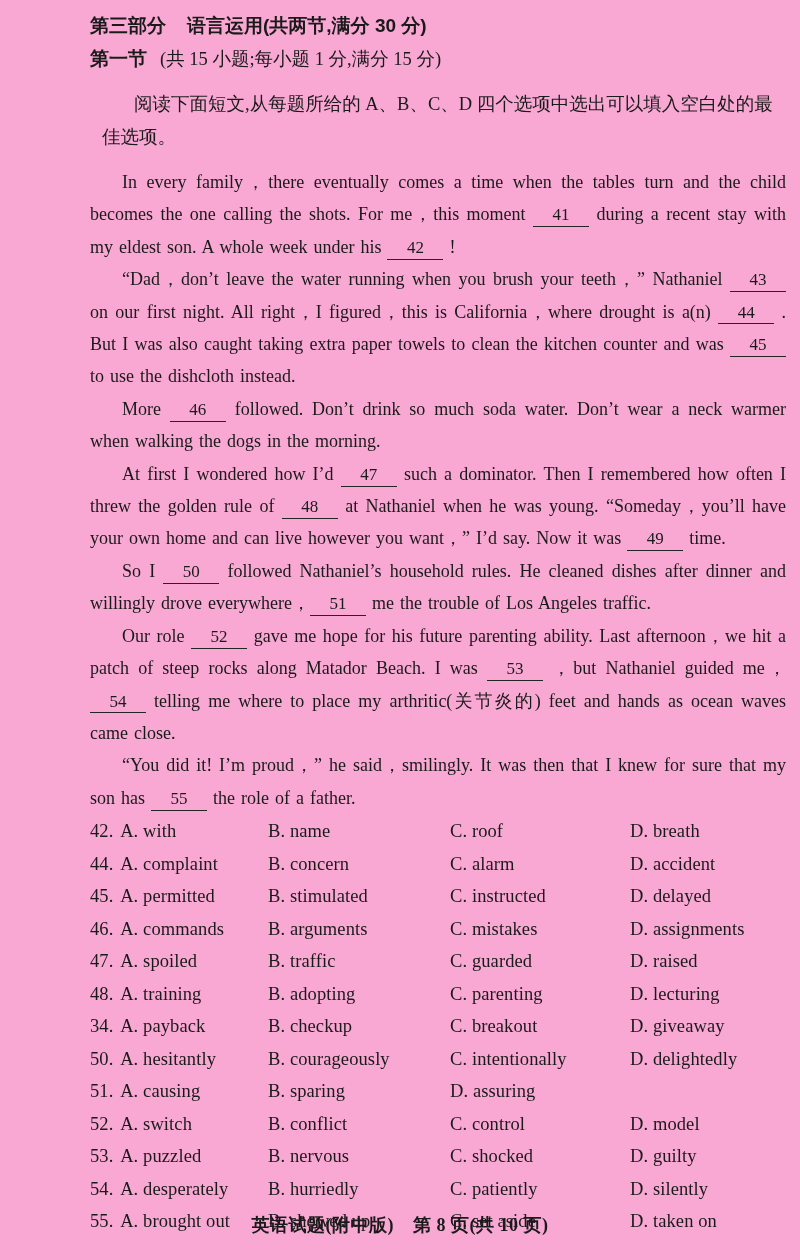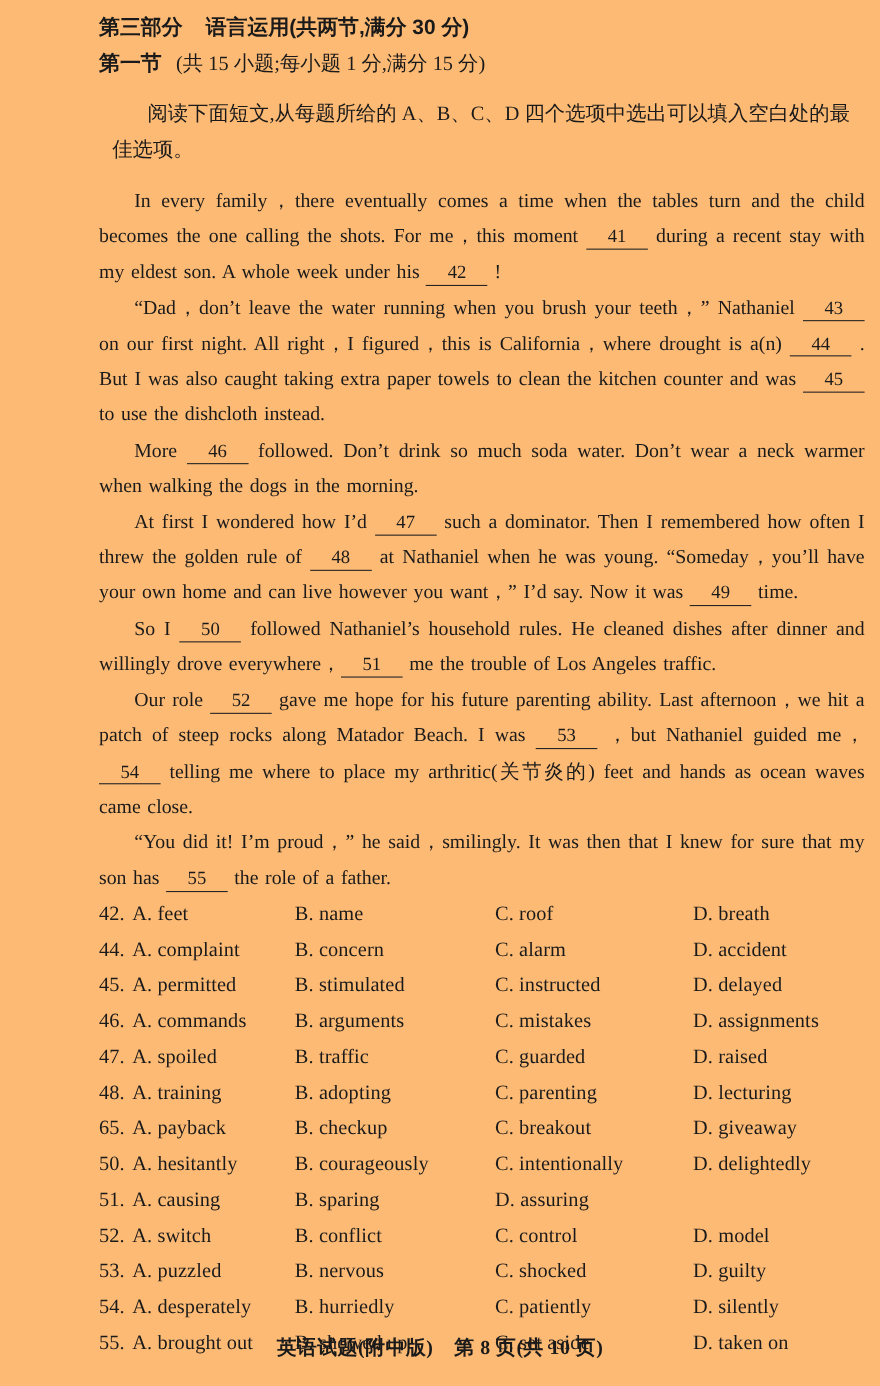--- a/index.html
+++ b/index.html
@@ -8,21 +8,21 @@
     background: #ffffff;
     color: #1a1a1a;
     font-family: "Liberation Serif", "DejaVu Serif", serif;
     overflow: hidden;
   }
   .page {
     position: relative;
     width: 800px; height: 1260px;
     box-sizing: border-box;
     padding: 9px 14px 0 90px;
-    background: #fdba74;
+    background: #f9a8d4;
   }
   
   .hline { margin: 0; line-height: 33px; }
   .hei {
     font-family: "Liberation Sans", "DejaVu Sans", sans-serif;
     font-weight: 700;
     font-size: 19px;
   }
   .note {
     font-family: "Liberation Serif", "DejaVu Serif", serif;
@@ -98,21 +98,21 @@
       <p class="para"><span>“Dad，don’t leave the water running when you brush your teeth，” Nathaniel </span><span class="blank"><span>43</span></span><span> on our first night. All right，I figured，this is California，where drought is a(n) </span><span class="blank"><span>44</span></span><span> . But I was also caught taking extra paper towels to clean the kitchen counter and was </span><span class="blank"><span>45</span></span><span> to use the dishcloth instead.</span></p>
       <p class="para"><span>More </span><span class="blank"><span>46</span></span><span> followed. Don’t drink so much soda water. Don’t wear a neck warmer when walking the dogs in the morning.</span></p>
       <p class="para"><span>At first I wondered how I’d </span><span class="blank"><span>47</span></span><span> such a dominator. Then I remembered how often I threw the golden rule of </span><span class="blank"><span>48</span></span><span> at Nathaniel when he was young. “Someday，you’ll have your own home and can live however you want，” I’d say. Now it was </span><span class="blank"><span>49</span></span><span> time.</span></p>
       <p class="para"><span>So I </span><span class="blank"><span>50</span></span><span> followed Nathaniel’s household rules. He cleaned dishes after dinner and willingly drove everywhere，</span><span class="blank"><span>51</span></span><span> me the trouble of Los Angeles traffic.</span></p>
       <p class="para"><span>Our role </span><span class="blank"><span>52</span></span><span> gave me hope for his future parenting ability. Last afternoon，we hit a patch of steep rocks along Matador Beach. I was </span><span class="blank"><span>53</span></span><span> ，but Nathaniel guided me，</span><span class="blank"><span>54</span></span><span> telling me where to place my arthritic(关节炎的) feet and hands as ocean waves came close.</span></p>
       <p class="para"><span>“You did it! I’m proud，” he said，smilingly. It was then that I knew for sure that my son has </span><span class="blank"><span>55</span></span><span> the role of a father.</span></p>
     </div>
 
   <div class="options">
       <div class="opt-row">
-        <div class="opt-cell"><span class="opt-num">42. </span><span>A. </span><span>feet</span></div>
+        <div class="opt-cell"><span class="opt-num">42. </span><span>A. </span><span>with</span></div>
         <div class="opt-cell"><span>B. </span><span>name</span></div>
         <div class="opt-cell"><span>C. </span><span>roof</span></div>
         <div class="opt-cell"><span>D. </span><span>breath</span></div>
       </div>
       <div class="opt-row">
         <div class="opt-cell"><span class="opt-num">44. </span><span>A. </span><span>complaint</span></div>
         <div class="opt-cell"><span>B. </span><span>concern</span></div>
         <div class="opt-cell"><span>C. </span><span>alarm</span></div>
         <div class="opt-cell"><span>D. </span><span>accident</span></div>
       </div>
@@ -134,21 +134,21 @@
         <div class="opt-cell"><span>C. </span><span>guarded</span></div>
         <div class="opt-cell"><span>D. </span><span>raised</span></div>
       </div>
       <div class="opt-row">
         <div class="opt-cell"><span class="opt-num">48. </span><span>A. </span><span>training</span></div>
         <div class="opt-cell"><span>B. </span><span>adopting</span></div>
         <div class="opt-cell"><span>C. </span><span>parenting</span></div>
         <div class="opt-cell"><span>D. </span><span>lecturing</span></div>
       </div>
       <div class="opt-row">
-        <div class="opt-cell"><span class="opt-num">65. </span><span>A. </span><span>payback</span></div>
+        <div class="opt-cell"><span class="opt-num">34. </span><span>A. </span><span>payback</span></div>
         <div class="opt-cell"><span>B. </span><span>checkup</span></div>
         <div class="opt-cell"><span>C. </span><span>breakout</span></div>
         <div class="opt-cell"><span>D. </span><span>giveaway</span></div>
       </div>
       <div class="opt-row">
         <div class="opt-cell"><span class="opt-num">50. </span><span>A. </span><span>hesitantly</span></div>
         <div class="opt-cell"><span>B. </span><span>courageously</span></div>
         <div class="opt-cell"><span>C. </span><span>intentionally</span></div>
         <div class="opt-cell"><span>D. </span><span>delightedly</span></div>
       </div>

